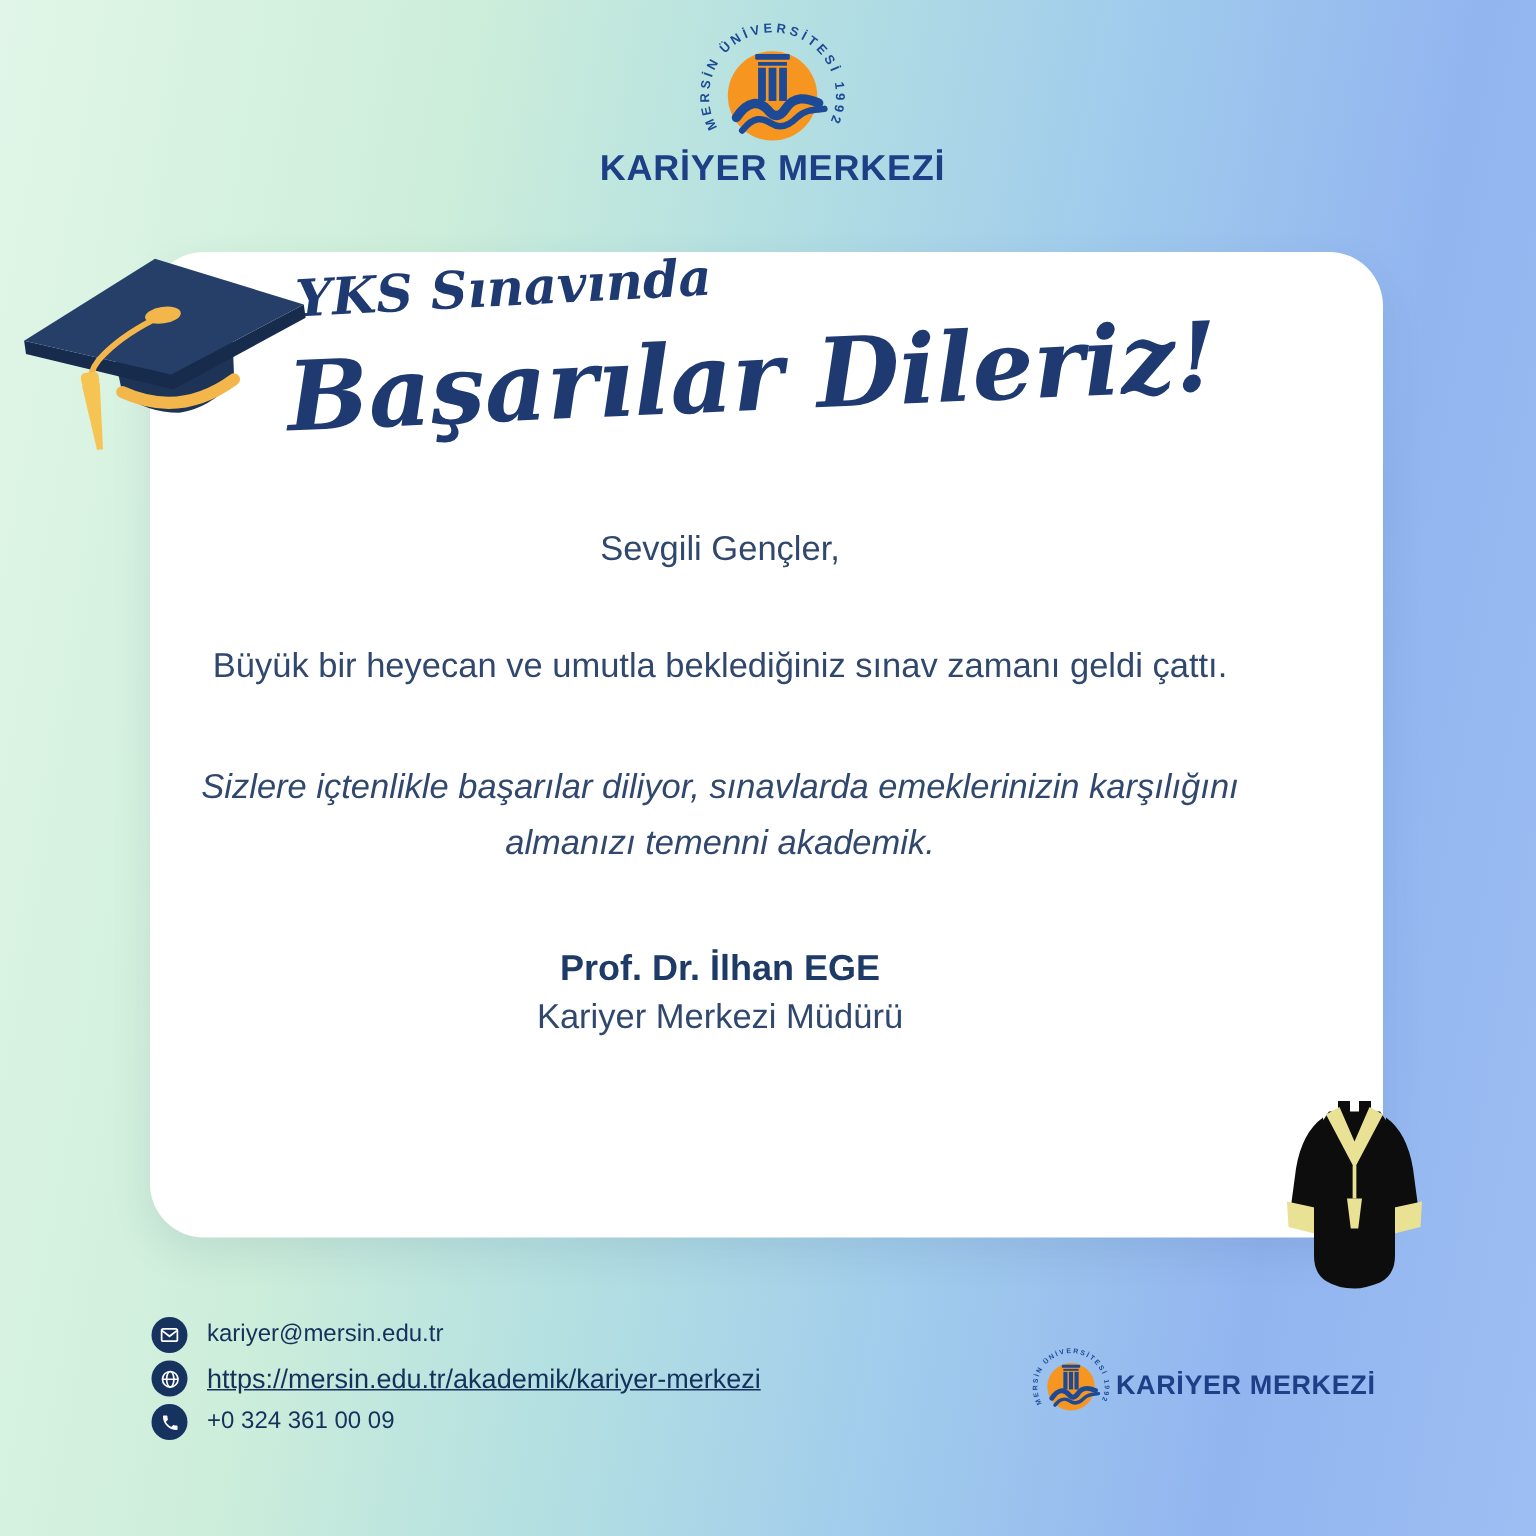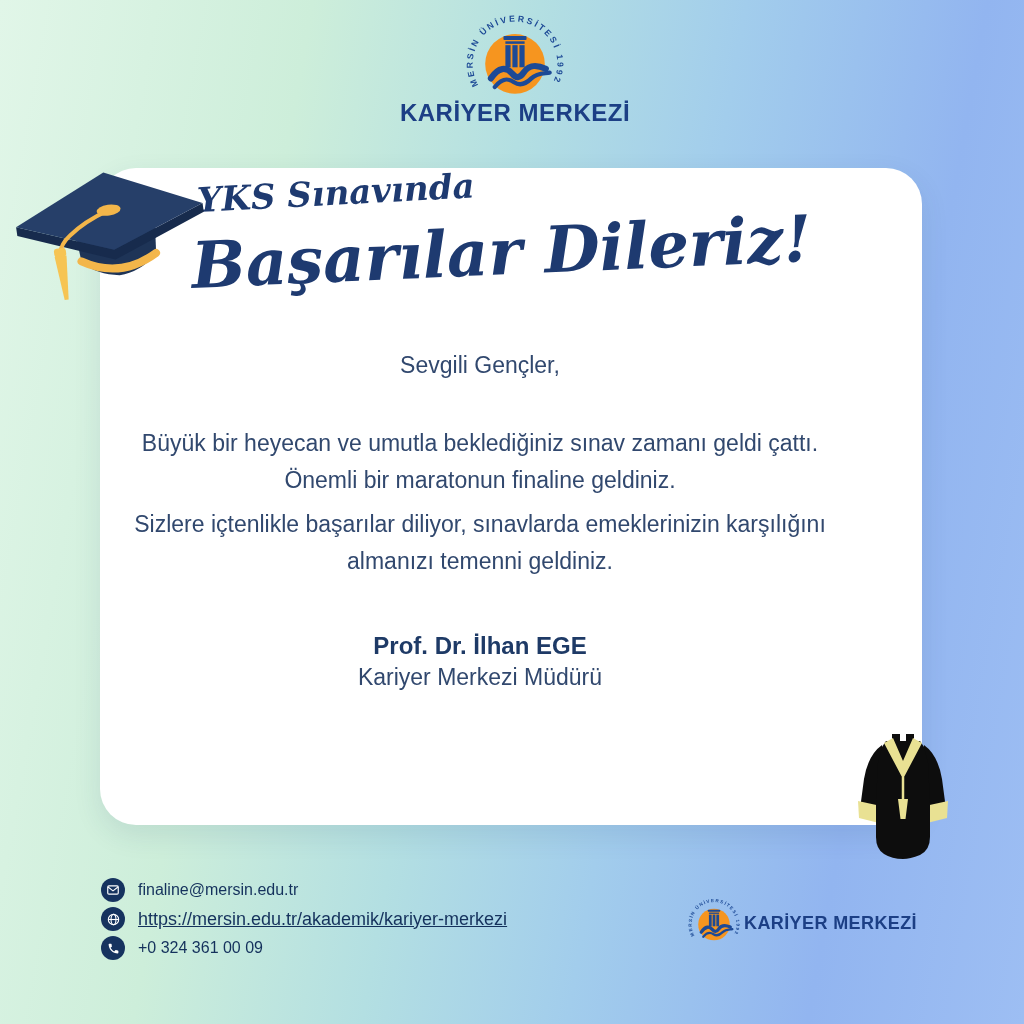--- a/index.html
+++ b/index.html
@@ -14,21 +14,21 @@
         font-size:24px;font-weight:bold;letter-spacing:.5px;color:#1c3f85;z-index:2;}
   
   .h1{position:absolute;left:196px;top:180px;font-family:"DejaVu Serif",serif;font-style:italic;
       font-weight:bold;font-size:34px;color:#1e3a70;transform:rotate(-3deg);transform-origin:left top;z-index:3;}
   .h2{position:absolute;left:190px;top:228px;font-family:"DejaVu Serif",serif;font-style:italic;
       font-weight:bold;font-size:64px;color:#1e3a70;transform:rotate(-2.5deg);transform-origin:left top;z-index:3;}
   
   .ctext{position:absolute;left:100px;width:760px;text-align:center;color:#31486e;z-index:3;}
   .salutation{top:352px;font-size:23px;}
   .para1{top:409px;font-size:23px;line-height:37px;margin-top:16px;}
-  .para2{top:506px;font-size:23px;line-height:37px;}
+  .para2{top:506px;font-size:23px;line-height:37px;font-style:italic;}
   .sig-name{top:632px;font-size:24px;font-weight:bold;color:#1e3a66;}
   .sig-role{top:664px;font-size:23px;}
   
   .cap{position:absolute;left:8px;top:130px;width:205px;height:175px;z-index:4;}
   .gown{position:absolute;left:852px;top:733px;width:102px;height:134px;z-index:3;}
   
   .contact{position:absolute;left:101px;top:878px;display:flex;flex-direction:column;gap:5px;z-index:2;}
   .crow{display:flex;align-items:center;gap:13px;height:24px;}
   .cicon{width:24px;height:24px;border-radius:50%;background:#16335f;display:flex;
          align-items:center;justify-content:center;flex:0 0 auto;}
@@ -78,25 +78,24 @@
       <polygon points="42,119 54,119 50,163 46,163" fill="#f6c453"></polygon>
     </g>
   </svg>
 
   <div class="h1">YKS Sınavında</div>
   <div class="h2">Başarılar Dileriz!</div>
 
   <div class="ctext salutation">Sevgili Gençler,</div>
   <div class="ctext para1">
     <div>Büyük bir heyecan ve umutla beklediğiniz sınav zamanı geldi çattı.</div>
-    <div>Önemli bir maratonun finaline geldiniz.</div>
   </div>
   <div class="ctext para2">
     <div>Sizlere içtenlikle başarılar diliyor, sınavlarda emeklerinizin karşılığını</div>
-    <div>almanızı temenni geldiniz.</div>
+    <div>almanızı temenni akademik.</div>
   </div>
   <div class="ctext sig-role">Kariyer Merkezi Müdürü</div>
   <div class="ctext sig-name">Prof. Dr. İlhan EGE</div>
 
   <svg class="gown" viewBox="0 0 102 134">
     <rect x="40" y="1" width="8" height="10" fill="#0d0d0d"></rect>
     <rect x="54" y="1" width="8" height="10" fill="#0d0d0d"></rect>
     <path d="M30,12 Q16,22 12,46 L8,76 Q7,82 12,84 L28,88 L33,38 Z" fill="#0d0d0d"></path>
     <path d="M72,12 Q86,22 90,46 L94,76 Q95,82 90,84 L74,88 L69,38 Z" fill="#0d0d0d"></path>
     <polygon points="6,68 29,73 27,90 7,85" fill="#e9e193"></polygon>
@@ -108,21 +107,21 @@
   </svg>
 
   <div class="contact">
     <div class="crow">
       <span class="cicon">
         <svg width="14" height="14" viewBox="0 0 24 24" fill="none" stroke="#ffffff" stroke-width="2">
           <rect x="3" y="5" width="18" height="14" rx="2"></rect>
             <path d="M3.5,7 L12,13.5 L20.5,7"></path>
         </svg>
       </span>
-      <span class="ctxt">finaline@mersin.edu.tr</span>
+      <span class="ctxt">kariyer@mersin.edu.tr</span>
     </div>
     <div class="crow">
       <span class="cicon">
         <svg width="15" height="15" viewBox="0 0 24 24" fill="none" stroke="#ffffff" stroke-width="1.8">
           <circle cx="12" cy="12" r="8.3"></circle>
             <line x1="3.7" y1="12" x2="20.3" y2="12"></line>
           <ellipse cx="12" cy="12" rx="3.9" ry="8.3"></ellipse>
         </svg>
       </span>
       <span class="clink">https://mersin.edu.tr/akademik/kariyer-merkezi</span>

